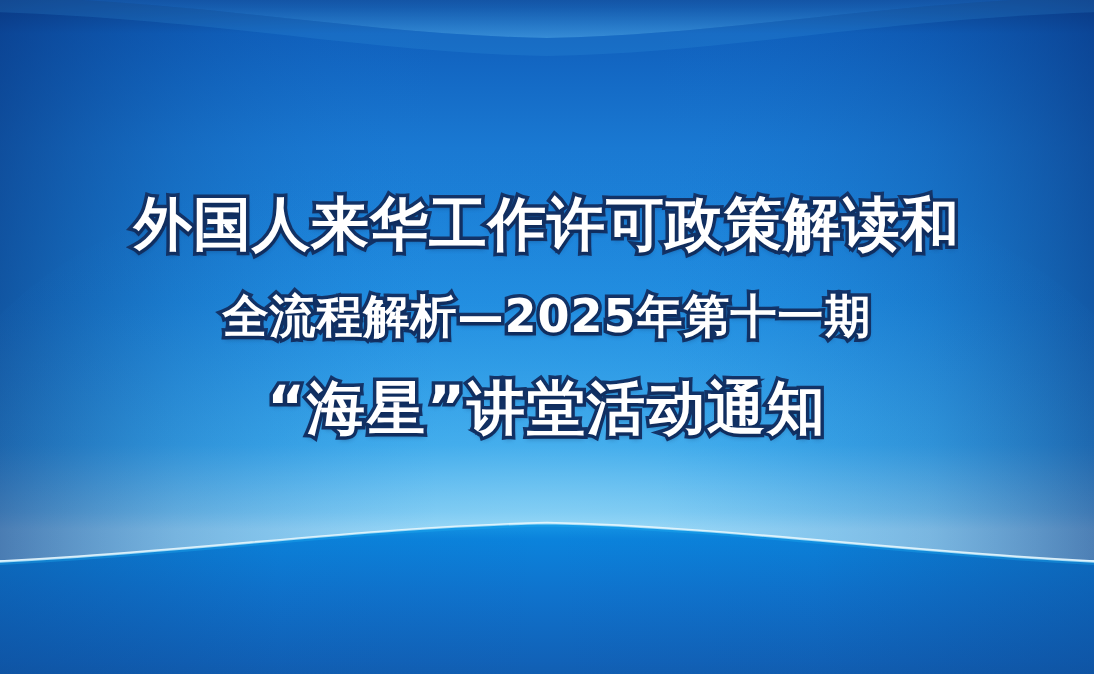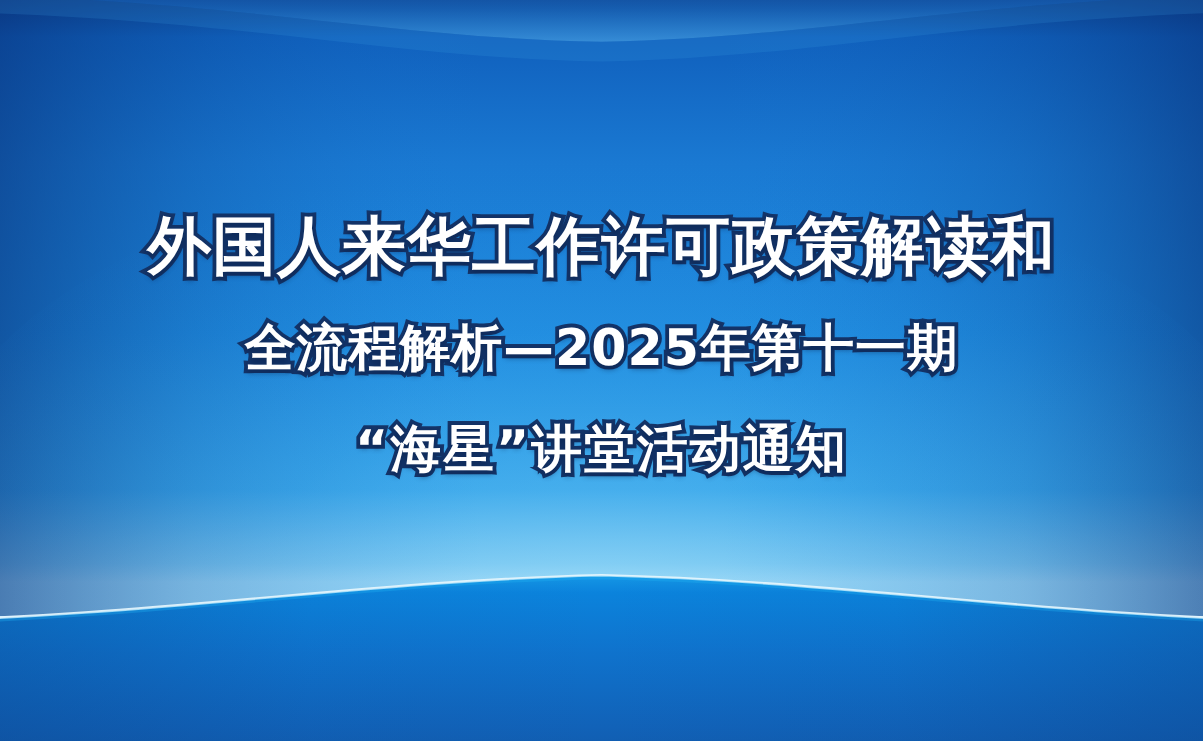--- a/index.html
+++ b/index.html
@@ -45,21 +45,21 @@
     letter-spacing: 1px;
     white-space: nowrap;
     -webkit-text-stroke: 7px #143468;
     paint-order: stroke fill;
     text-shadow:
        0 3px 5px rgba(8,30,70,0.45),
        0 0 2px rgba(20,52,104,0.9);
   }
   .title-line.l1 { font-size: 58px; }
   .title-line.l2 { font-size: 46px; }
-  .title-line.l3 { font-size: 46px; letter-spacing: 2px; }
+  .title-line.l3 { font-size: 58px; letter-spacing: 2px; }
 </style>
 </head>
 <body>
 
 <div id="poster">
 
   <div class="bg-layer">
     <svg class="bg-svg" width="1094" height="674" viewBox="0 0 1094 674" xmlns="http://www.w3.org/2000/svg">
       <defs>
 

